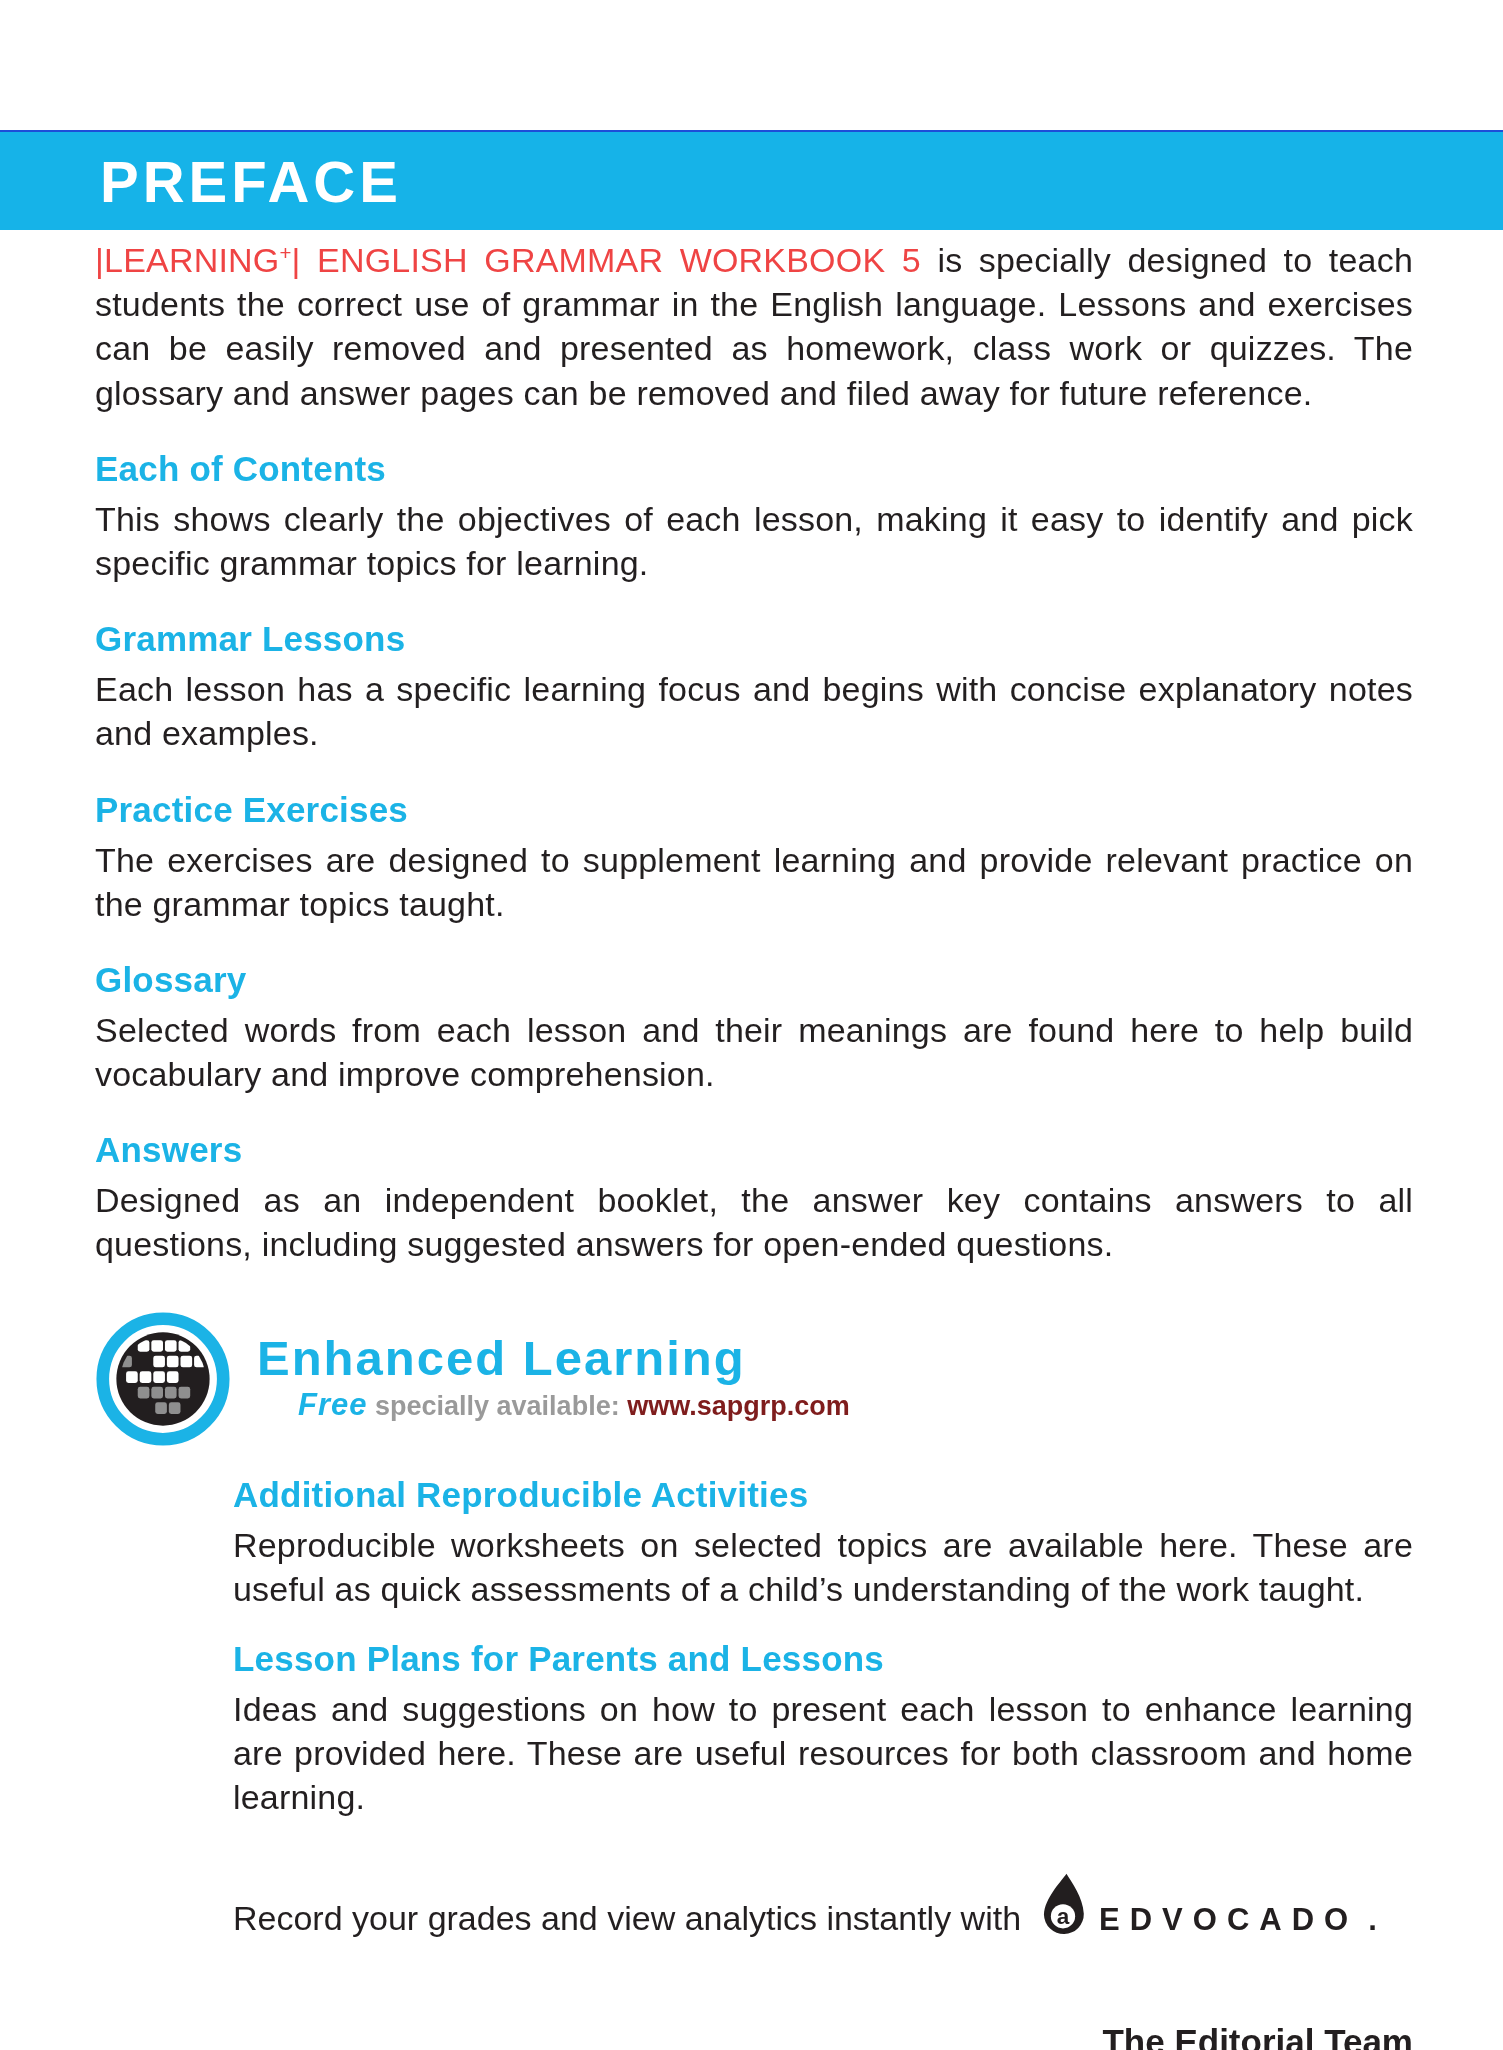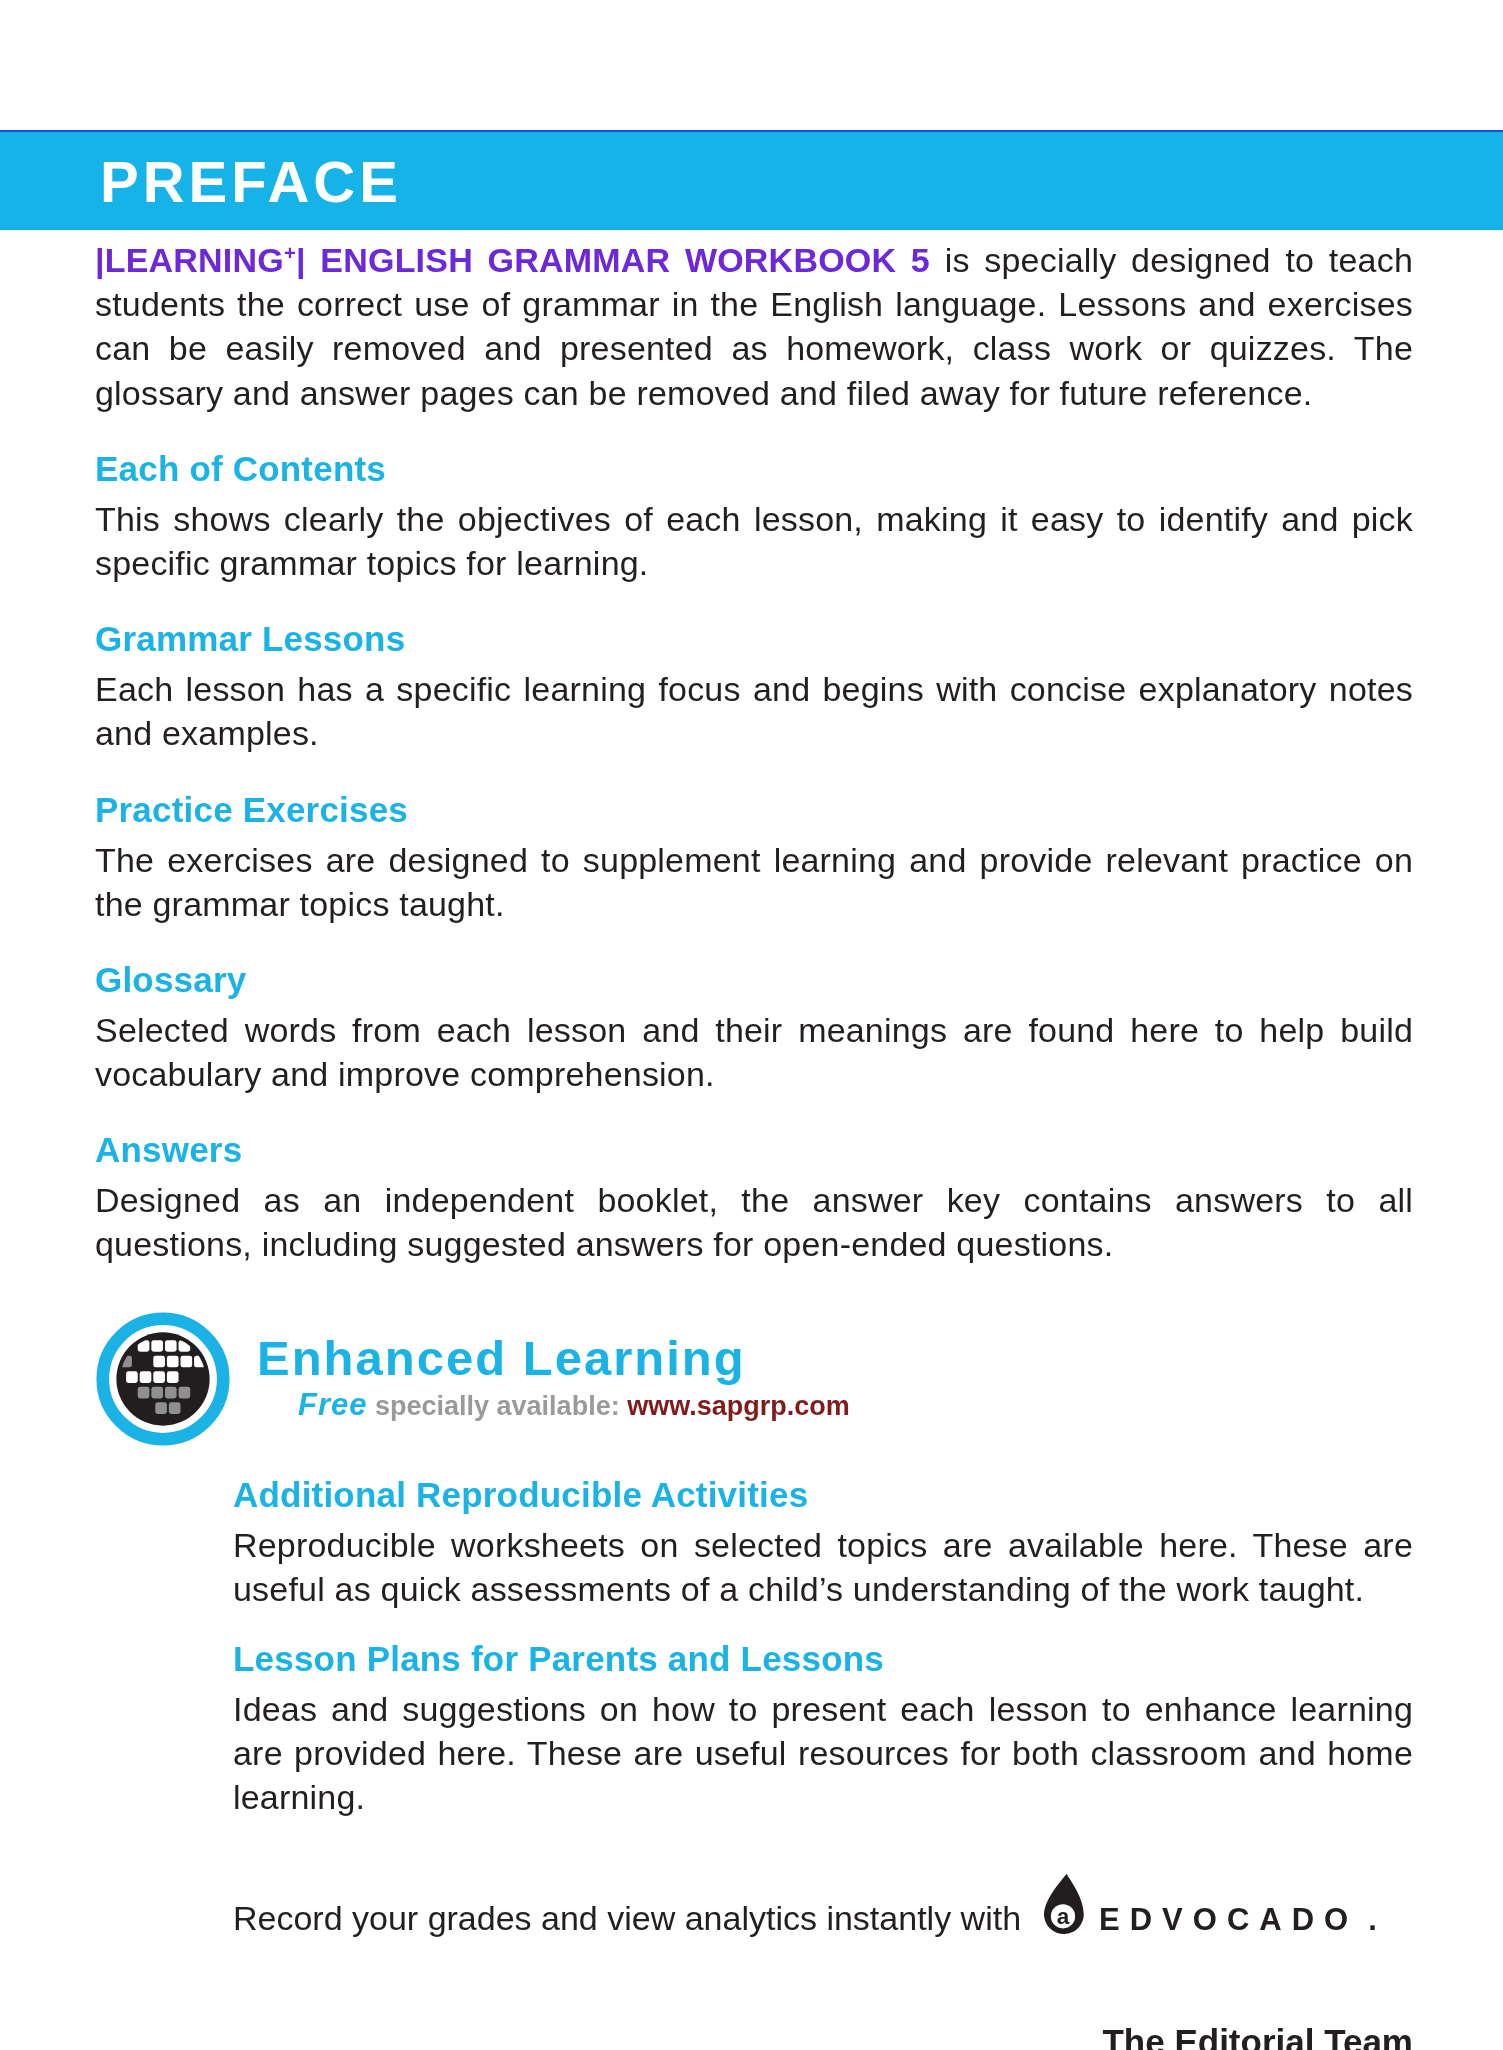--- a/index.html
+++ b/index.html
@@ -16,21 +16,21 @@
   .band h1 {
     margin:0 0 0 100px; color:#ffffff; font-size:58px; font-weight:800;
     letter-spacing:4px;
   }
   
   .content { position:absolute; top:238px; left:95px; width:1318px; }
   .body-text {
     font-size:34px; line-height:1.30; text-align:justify; margin:0;
     letter-spacing:0.2px;
   }
-  .brand { color:#6d28d9; font-weight:bold; }
+  .brand { color:#ef4444; font-weight:normal; }
   .brand sup { font-size:0.6em; }
   .sec-heading {
     color:#1bb3e6; font-size:35px; font-weight:bold; margin:34px 0 8px 0;
     letter-spacing:0.2px;
   }
   
   .enh-head { display:flex; align-items:center; gap:26px; margin:44px 0 6px 0; }
   .enh-logo { width:136px; height:136px; flex:0 0 auto; }
   .enh-title {
     color:#1bb3e6; font-size:49px; font-weight:800; letter-spacing:2px;

